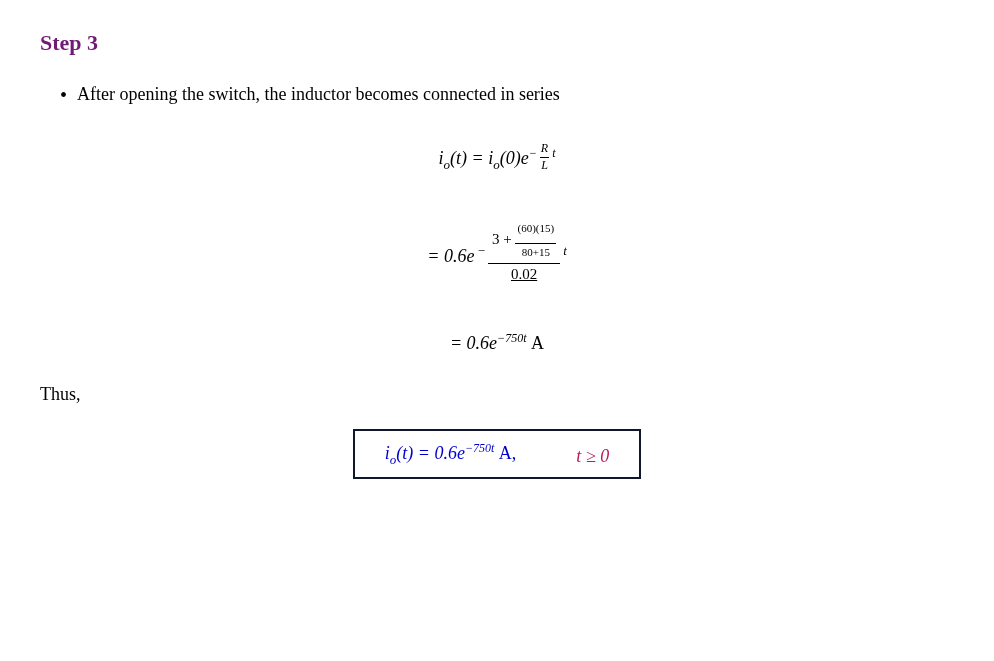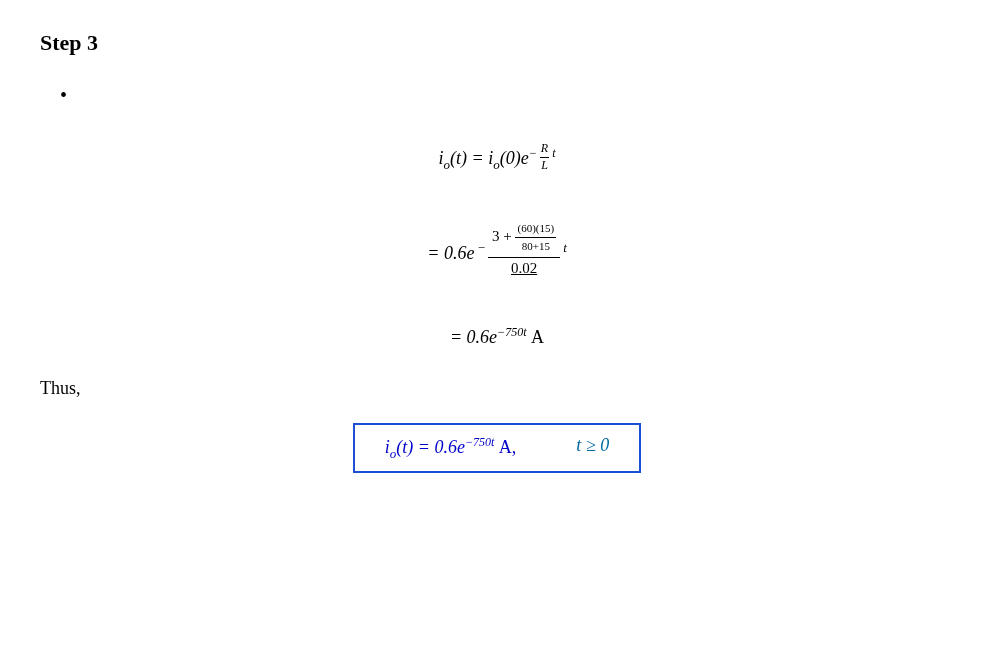--- a/index.html
+++ b/index.html
@@ -119,47 +119,47 @@
       font-size: 18px;
     }
 
     .final-equation-box {
       display: flex;
       justify-content: center;
       margin-top: 20px;
     }
 
     .boxed {
-      border: 2px solid #1d4ed8;
+      border: 2px solid #0f172a;
       padding: 10px 30px;
       display: inline-flex;
-      align-items: flex-start;
+      align-items: flex-end;
       gap: 60px;
       color: #0000cc;
       font-style: italic;
     }
 
     .blue {
-      color: #000000;
+      color: #701a75;
     }
 
     .omega {
       font-style: normal;
     }
   </style>
 </head>
 <body>
 
 <div class="step-heading blue">Step 3</div>
 
 <div class="bullet-section">
   <div class="bullet-item">
     <span class="bullet-dot">•</span>
     <div class="bullet-text">
-      <br>
+      <span>After opening the switch, the inductor becomes connected in series</span><br>
     </div>
   </div>
 </div>
 
 <div class="equations-block">
 
   <div class="equation-line">
     <span style="font-style:italic;">
       <i>i</i><sub>o</sub>(<i>t</i>) = <i>i</i><sub>o</sub>(0)<i>e</i><sup style="font-style:italic;">−<span class="big-fraction" style="display:inline-flex;flex-direction:column;align-items:center;vertical-align:super;">
             <span class="num" style="font-style:italic;font-size:12px;border-bottom:1px solid #000;padding:0 1px;">R</span>
@@ -167,21 +167,21 @@
           </span><i>t</i></sup>
     </span>
   </div>
 
   <div class="equation-line">
     <span style="font-style:italic;">
       = 0.6<i>e</i><sup style="font-style:normal; font-size:13px; vertical-align:super;">
         −<span class="big-fraction" style="display:inline-flex;flex-direction:column;align-items:center;vertical-align:middle;">
           <span class="num" style="font-size:15px;border-bottom:1.5px solid #000;padding:0 4px 2px;text-align:center;">
             3 + <span class="nested-fraction" style="display:inline-flex;flex-direction:column;align-items:center;vertical-align:middle;">
-              <span class="num" style="font-size:11px;border-bottom:1px solid #000;padding:0 2px 1px;">(60)(15)</span>
+              <span class="num" style="font-size:11px;border-bottom:1px solid #000;padding:0 2px 7px;">(60)(15)</span>
               <span class="den" style="font-size:11px;padding:1px 2px 0;">80+15</span>
             </span>
           </span>
           <span class="den" style="font-size:15px;padding:2px 4px 0;text-decoration:underline;">0.02</span>
         </span><i style="font-style:italic;">t</i>
       </sup>
     </span>
   </div>
 
   <div class="equation-line">
@@ -194,17 +194,17 @@
 
 <div class="thus-section">
   <span class="thus-text">Thus,</span>
 </div>
 
 <div class="final-equation-box">
   <div class="boxed">
     <span style="color:#0000cc; font-style:italic;">
       <i>i</i><sub>o</sub>(<i>t</i>) = 0.6<i>e</i><sup style="font-style:italic;">−750<i>t</i></sup> <span style="font-style:normal;">A,</span>
     </span>
-    <span style="color:#0369a1; font-style:italic;">
+    <span style="color:#be185d; font-style:italic;">
       <i>t</i> ≥ 0
     </span>
   </div>
 </div>
 
 </body></html>

